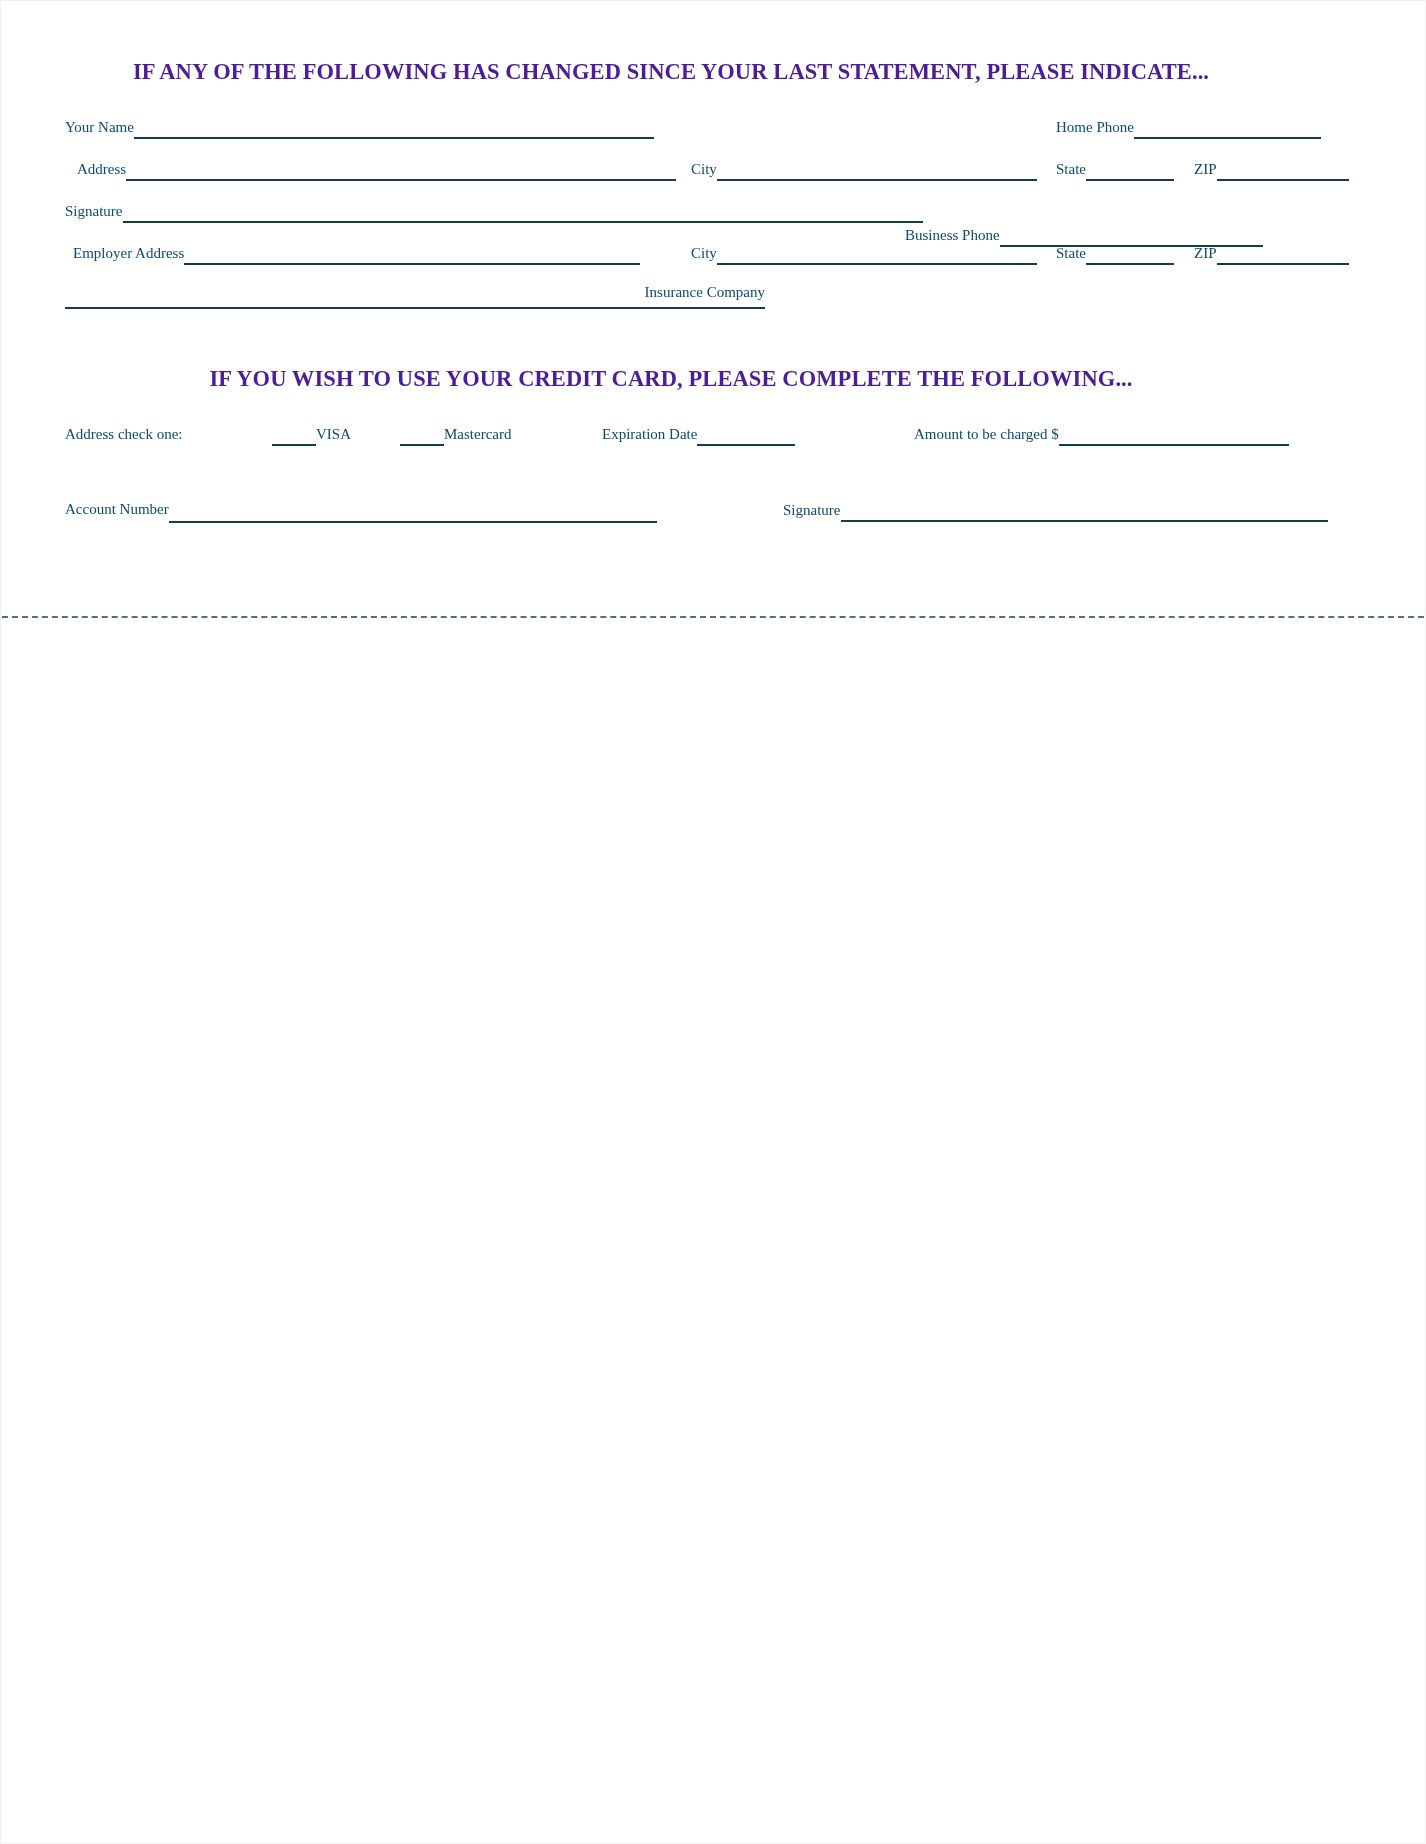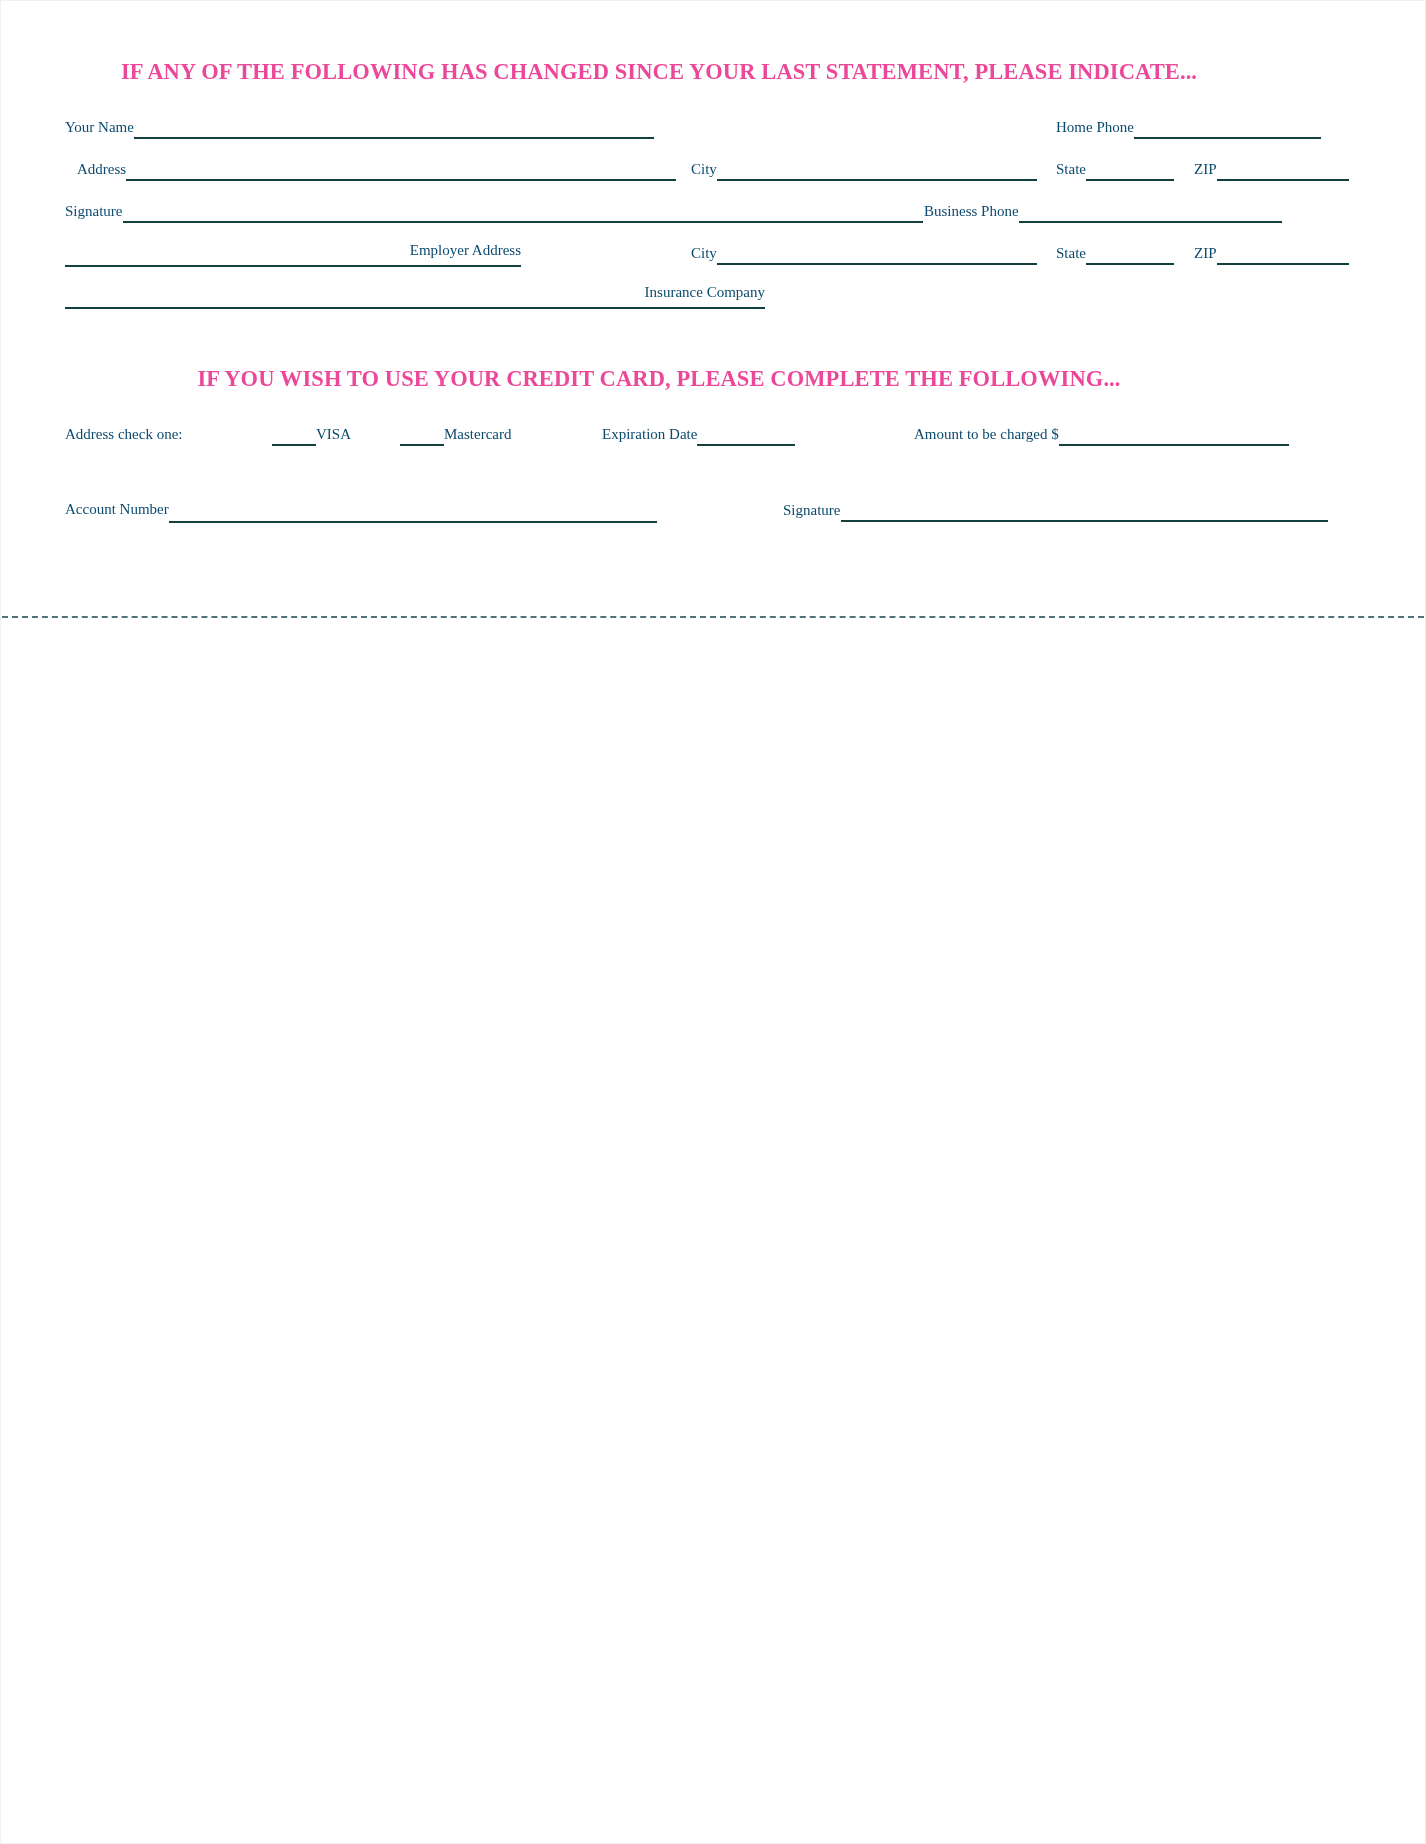--- a/index.html
+++ b/index.html
@@ -16,27 +16,27 @@
       color: #0f4242;
     }
     .page-border {
       position: absolute;
       left: 0; top: 0;
       width: 1424px; height: 1842px;
       border: 1px solid #f0f2f2;
     }
     .heading {
       position: absolute;
-      left: 4px;
+      left: 16px;
       width: 1310px;
       text-align: center;
       font-weight: bold;
       font-size: 22.5px;
       letter-spacing: 0.1px;
-      color: #ec4899;
+      color: #4c1d95;
       white-space: nowrap;
     }
     .row {
       position: absolute;
       left: 65px;
       width: 1295px;
       height: 30px;
       display: flex;
       align-items: flex-end;
       font-size: 15px;
@@ -110,28 +110,28 @@
     <span class="label">ZIP</span>
     <span class="blank" style="width:132px;"></span>
   </div>
 </div>
 
 <div class="row" style="top:196px;">
   <div class="field abs" style="left:0;">
     <span class="label">Signature</span>
     <span class="blank" style="width:800px;"></span>
   </div>
-  <div class="field abs" style="left:859px;">
+  <div class="field abs" style="left:840px;margin-top:24px;">
     <span class="label">Business Phone</span>
     <span class="blank" style="width:263px;"></span>
   </div>
 </div>
 
 <div class="row" style="top:238px;">
-  <div class="field abs" style="left:0;flex-direction:column;">
+  <div class="field abs" style="left:8px;">
     <span class="label">Employer Address</span>
     <span class="blank" style="width:456px;"></span>
   </div>
   <div class="field abs" style="left:626px;">
     <span class="label">City</span>
     <span class="blank" style="width:320px;"></span>
   </div>
   <div class="field abs" style="left:991px;">
     <span class="label">State</span>
     <span class="blank" style="width:88px;"></span>

